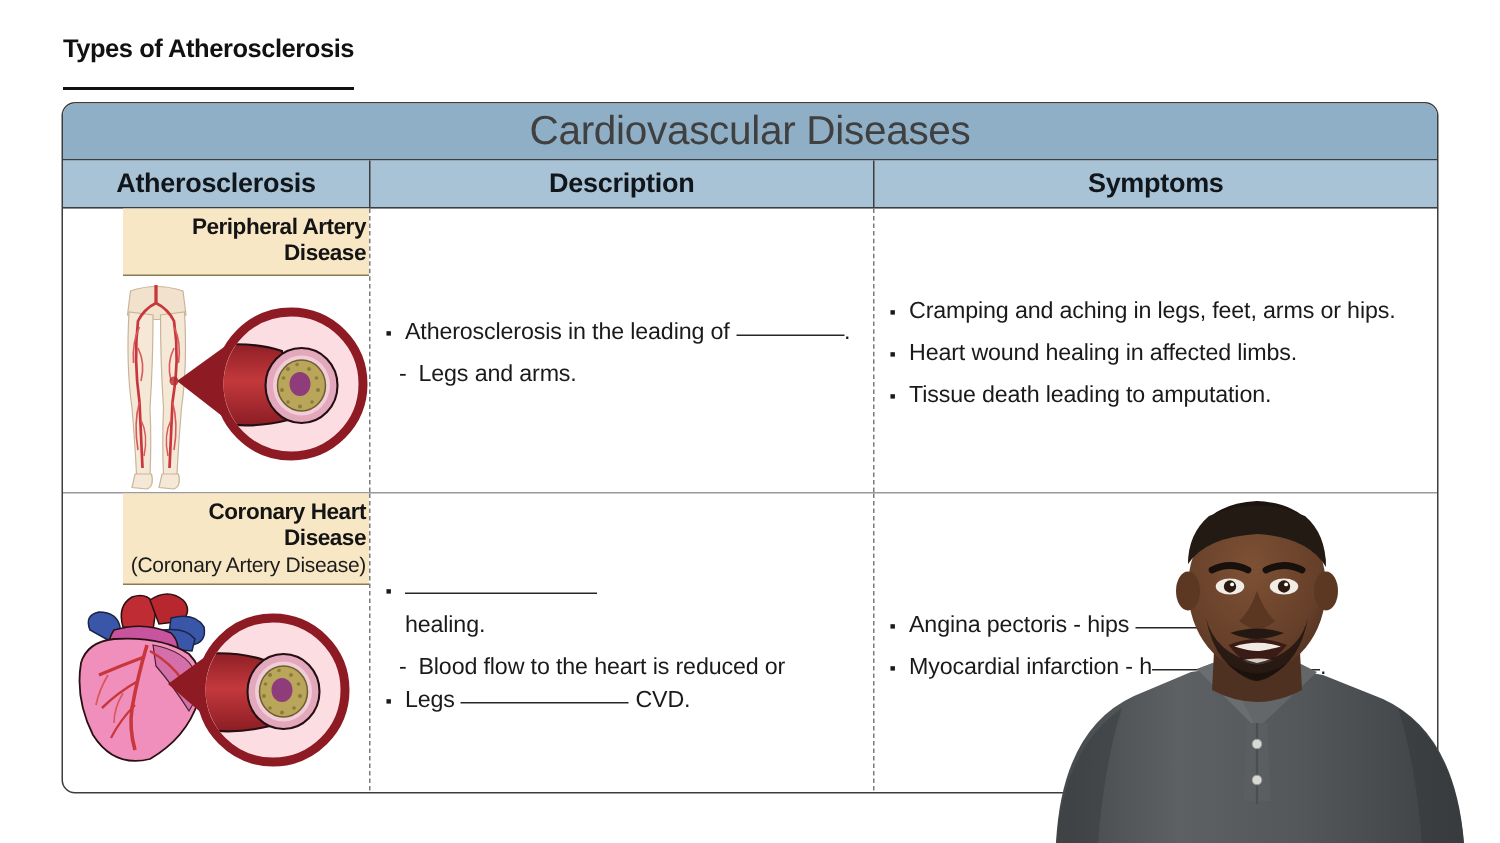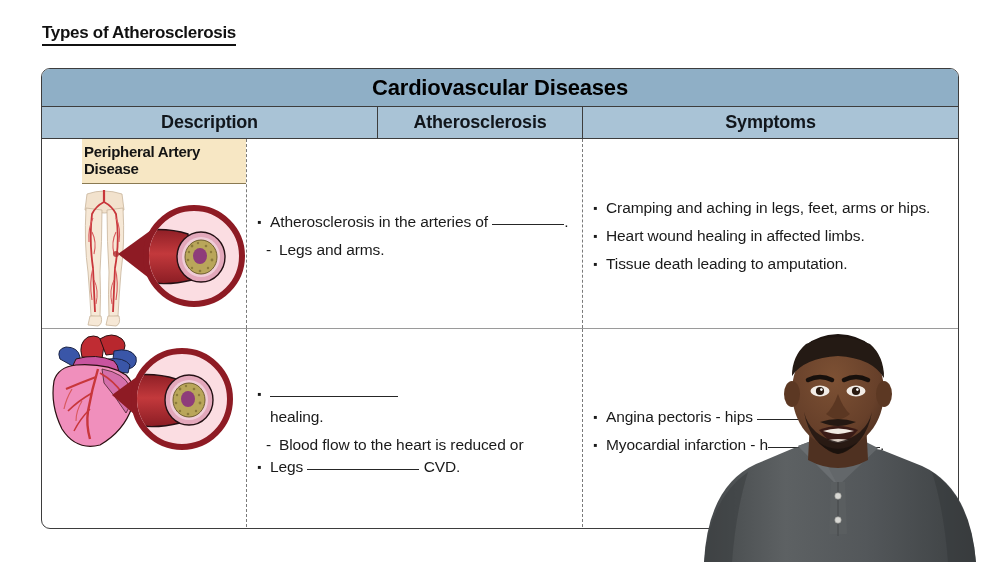--- a/index.html
+++ b/index.html
@@ -19,21 +19,21 @@
   
   #slide-title {
     position: absolute;
     left: 42px;
     top: 24px;
     font-size: 17px;
     font-weight: bold;
     letter-spacing: -0.3px;
     color: #111111;
     border-bottom: 2px solid #111111;
-    padding-bottom: 1px;
+    padding-bottom: 15px;
     line-height: 1.1;
   }
 
   
   #cvd-table {
     position: absolute;
     left: 41px;
     top: 68px;
     width: 918px;
     height: 461px;
@@ -48,23 +48,23 @@
   #table-banner {
     height: 38px;
     background: #8fafc6;
     border-bottom: 1.5px solid #3d3d3d;
     display: flex;
     align-items: center;
     justify-content: center;
     box-sizing: border-box;
   }
   #table-banner .banner-text {
-    font-size: 22px;
-    font-weight: bold;
-    color: #000000;
+    font-size: 27px;
+    font-weight: normal;
+    color: #404040;
     letter-spacing: -0.2px;
   }
 
   
   #header-row {
     height: 32px;
     display: flex;
     background: #a9c3d6;
     border-bottom: 1.5px solid #3d3d3d;
     box-sizing: border-box;
@@ -97,21 +97,21 @@
     box-sizing: border-box;
     position: relative;
   }
   .bcell.col-1 { border-right: 1.5px dashed #7a7a7a; }
   .bcell.col-2 { border-right: 1.5px dashed #7a7a7a; }
 
   
   .disease-label {
     background: #f7e7c4;
     border-bottom: 1.2px solid #8a7a52;
-    text-align: left;
+    text-align: right;
     box-sizing: border-box;
     padding: 4px 2px 5px 2px;
     margin-left: 40px;
   }
   .disease-name {
     display: block;
     font-size: 15px;
     font-weight: bold;
     color: #141414;
     line-height: 1.15;
@@ -196,22 +196,22 @@
 
 <div id="slide-title">Types of Atherosclerosis</div>
 
 <div id="cvd-table">
 
   <div id="table-banner">
     <span class="banner-text">Cardiovascular Diseases</span>
   </div>
 
   <div id="header-row">
+    <div class="hcell col-1">Atherosclerosis</div>
     <div class="hcell col-2">Description</div>
-    <div class="hcell col-1">Atherosclerosis</div>
     <div class="hcell col-3">Symptoms</div>
   </div>
 
   <div class="body-row" id="row-pad">
 
     <div class="bcell col-1">
       <div class="disease-label">
         <span class="disease-name">Peripheral Artery Disease</span>
       </div>
       <div class="figure-area">
@@ -283,21 +283,21 @@
             <ellipse cx="158" cy="72" rx="7" ry="8" fill="#8e3c7a"></ellipse>
           </g>
         </svg>
       </div>
     </div>
 
     <div class="bcell col-2">
       <div class="text-col">
         <div class="bullet-line">
           <span class="mark">▪</span>
-          <span class="txt"><span>Atherosclerosis in the arteries of</span> <span class="blank w-short"></span><span>.</span></span>
+          <span class="txt"><span>Atherosclerosis in the leading of</span> <span class="blank w-short"></span><span>.</span></span>
         </div>
         <div class="bullet-line indent-1">
           <span class="mark dash">-</span>
           <span class="txt">Legs and arms.</span>
         </div>
       </div>
     </div>
 
     <div class="bcell col-3">
       <div class="text-col">
@@ -313,20 +313,24 @@
           <span class="mark">▪</span>
           <span class="txt">Tissue death leading to amputation.</span>
         </div>
       </div>
     </div>
   </div>
 
   <div class="body-row" id="row-chd">
 
     <div class="bcell col-1">
+      <div class="disease-label">
+        <span class="disease-name">Coronary Heart Disease</span>
+        <span class="disease-alt">(Coronary Artery Disease)</span>
+      </div>
       <div class="figure-area">
         <svg width="205" height="140" viewBox="0 0 205 140" xmlns="http://www.w3.org/2000/svg">
           <defs>
             <linearGradient id="vesselB" x1="0" y1="0" x2="0" y2="1">
               <stop offset="0%" stop-color="#8f1f26"></stop>
               <stop offset="45%" stop-color="#c3393c"></stop>
               <stop offset="100%" stop-color="#8b1d24"></stop>
             </linearGradient>
             <clipPath id="clipB">
                 <circle cx="140" cy="70" r="45"></circle>

